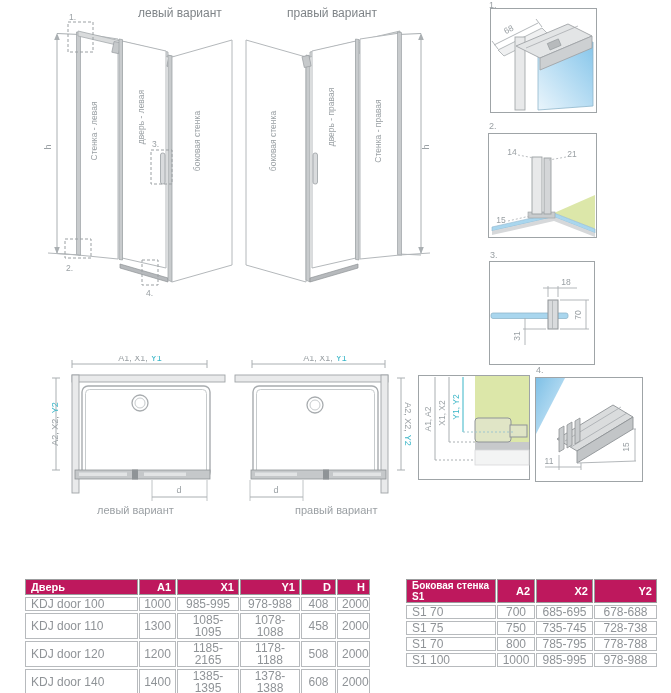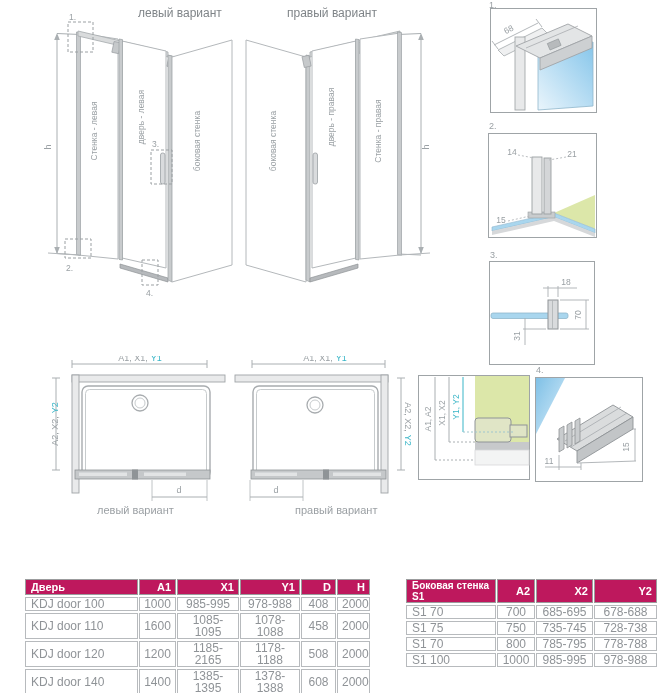--- a/index.html
+++ b/index.html
@@ -338,21 +338,21 @@
     <tr>
       <td class="lft">KDJ door 100</td>
       <td>1000</td>
       <td>985-995</td>
       <td>978-988</td>
       <td>408</td>
       <td>2000</td>
     </tr>
     <tr>
       <td class="lft">KDJ door 110</td>
-      <td>1600</td>
+      <td>1300</td>
       <td>1085-1095</td>
       <td>1078-1088</td>
       <td>458</td>
       <td>2000</td>
     </tr>
     <tr>
       <td class="lft">KDJ door 120</td>
       <td>1200</td>
       <td>1185-2165</td>
       <td>1178-1188</td>

